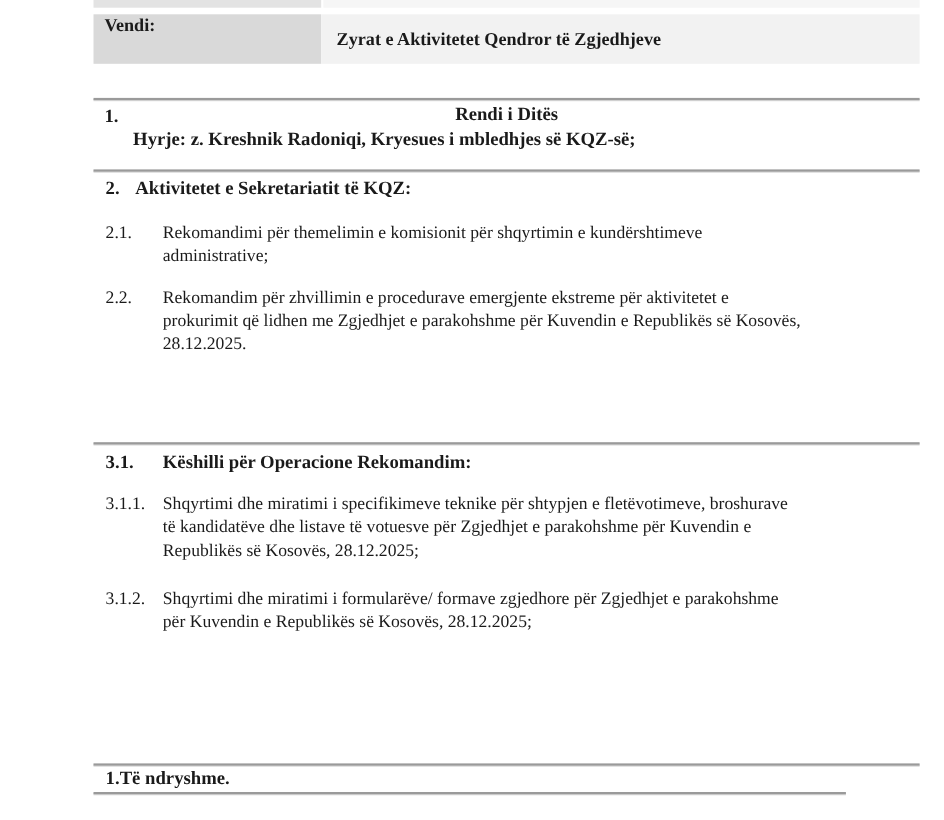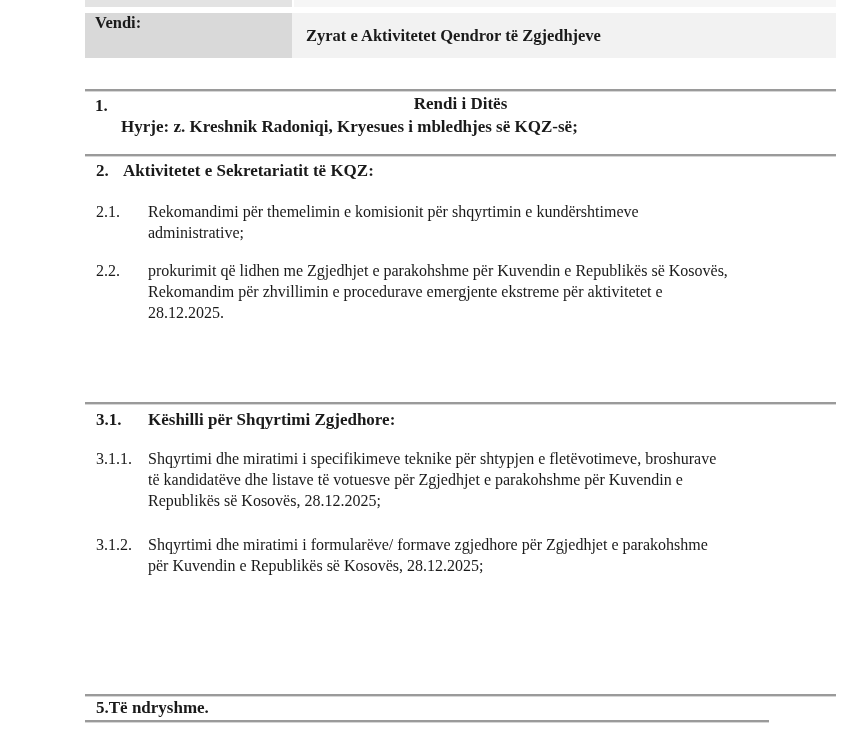--- a/index.html
+++ b/index.html
@@ -123,32 +123,32 @@
       <span class="num">2.1.</span>
       <div class="lines">
         <div>Rekomandimi për themelimin e komisionit për shqyrtimin e kundërshtimeve</div>
         <div>administrative;</div>
       </div>
     </div>
 
     <div class="para p-22">
       <span class="num">2.2.</span>
       <div class="lines">
+        <div>Rekomandim për zhvillimin e procedurave emergjente ekstreme për aktivitetet e</div>
         <div>prokurimit që lidhen me Zgjedhjet e parakohshme për Kuvendin e Republikës së Kosovës,</div>
-        <div>Rekomandim për zhvillimin e procedurave emergjente ekstreme për aktivitetet e</div>
         <div>28.12.2025.</div>
       </div>
     </div>
 
 
     <div class="rule rule-3"></div>
 
     <div class="sec31-head">
       <span class="num">3.1.</span>
-      <span class="ttl">Këshilli për Shqyrtimi Zgjedhore:</span>
+      <span class="ttl">Këshilli për Operacione Rekomandim:</span>
     </div>
 
     <div class="para p-311">
       <span class="num">3.1.1.</span>
       <div class="lines">
         <div>Shqyrtimi dhe miratimi i specifikimeve teknike për shtypjen e fletëvotimeve, broshurave</div>
         <div>të kandidatëve dhe listave të votuesve për Zgjedhjet e parakohshme për Kuvendin e</div>
         <div>Republikës së Kosovës, 28.12.2025;</div>
       </div>
     </div>
@@ -157,18 +157,18 @@
       <span class="num">3.1.2.</span>
       <div class="lines">
         <div>Shqyrtimi dhe miratimi i formularëve/ formave zgjedhore për Zgjedhjet e parakohshme</div>
         <div>për Kuvendin e Republikës së Kosovës, 28.12.2025;</div>
       </div>
     </div>
 
 
     <div class="rule rule-4"></div>
 
-    <div class="sec4-title">5.Të ndryshme.</div>
+    <div class="sec4-title">1.Të ndryshme.</div>
 
     <div class="rule rule-5"></div>
 
   </div>
 </div>
 
 </body></html>

